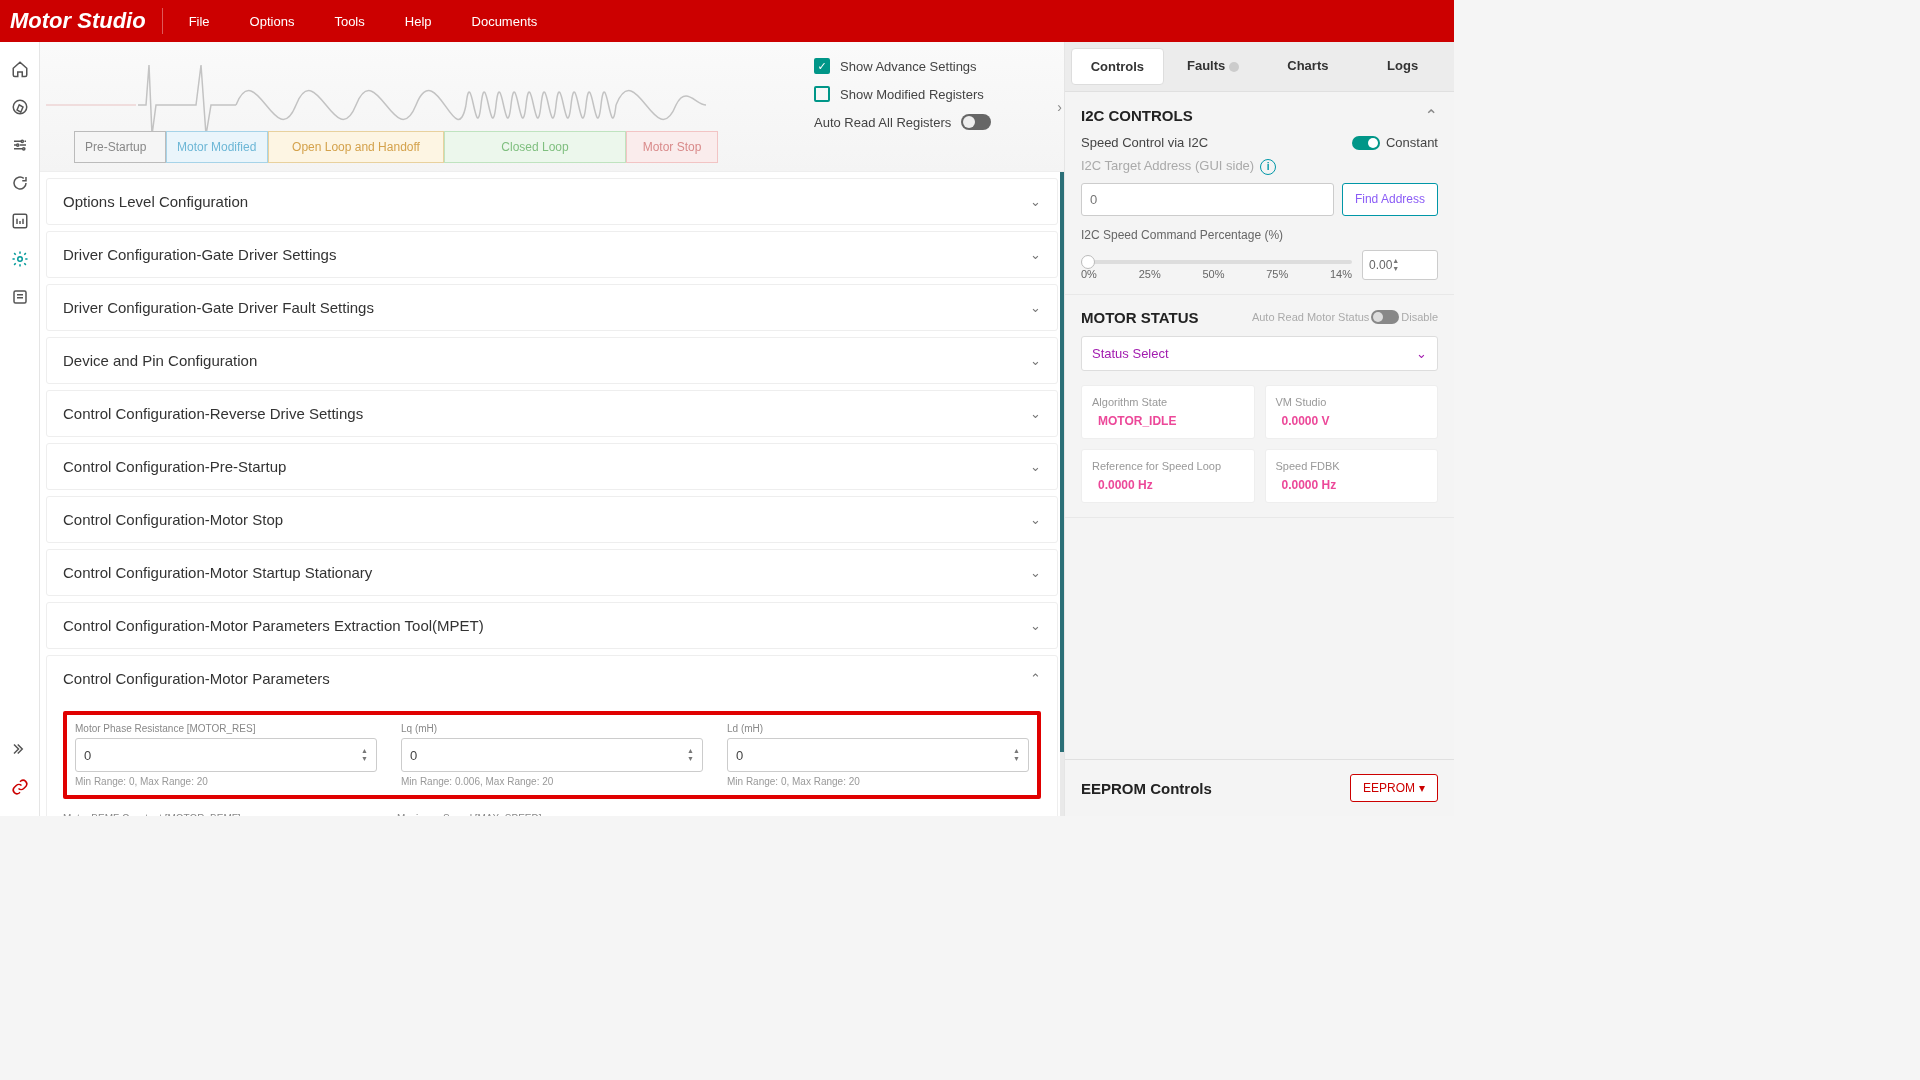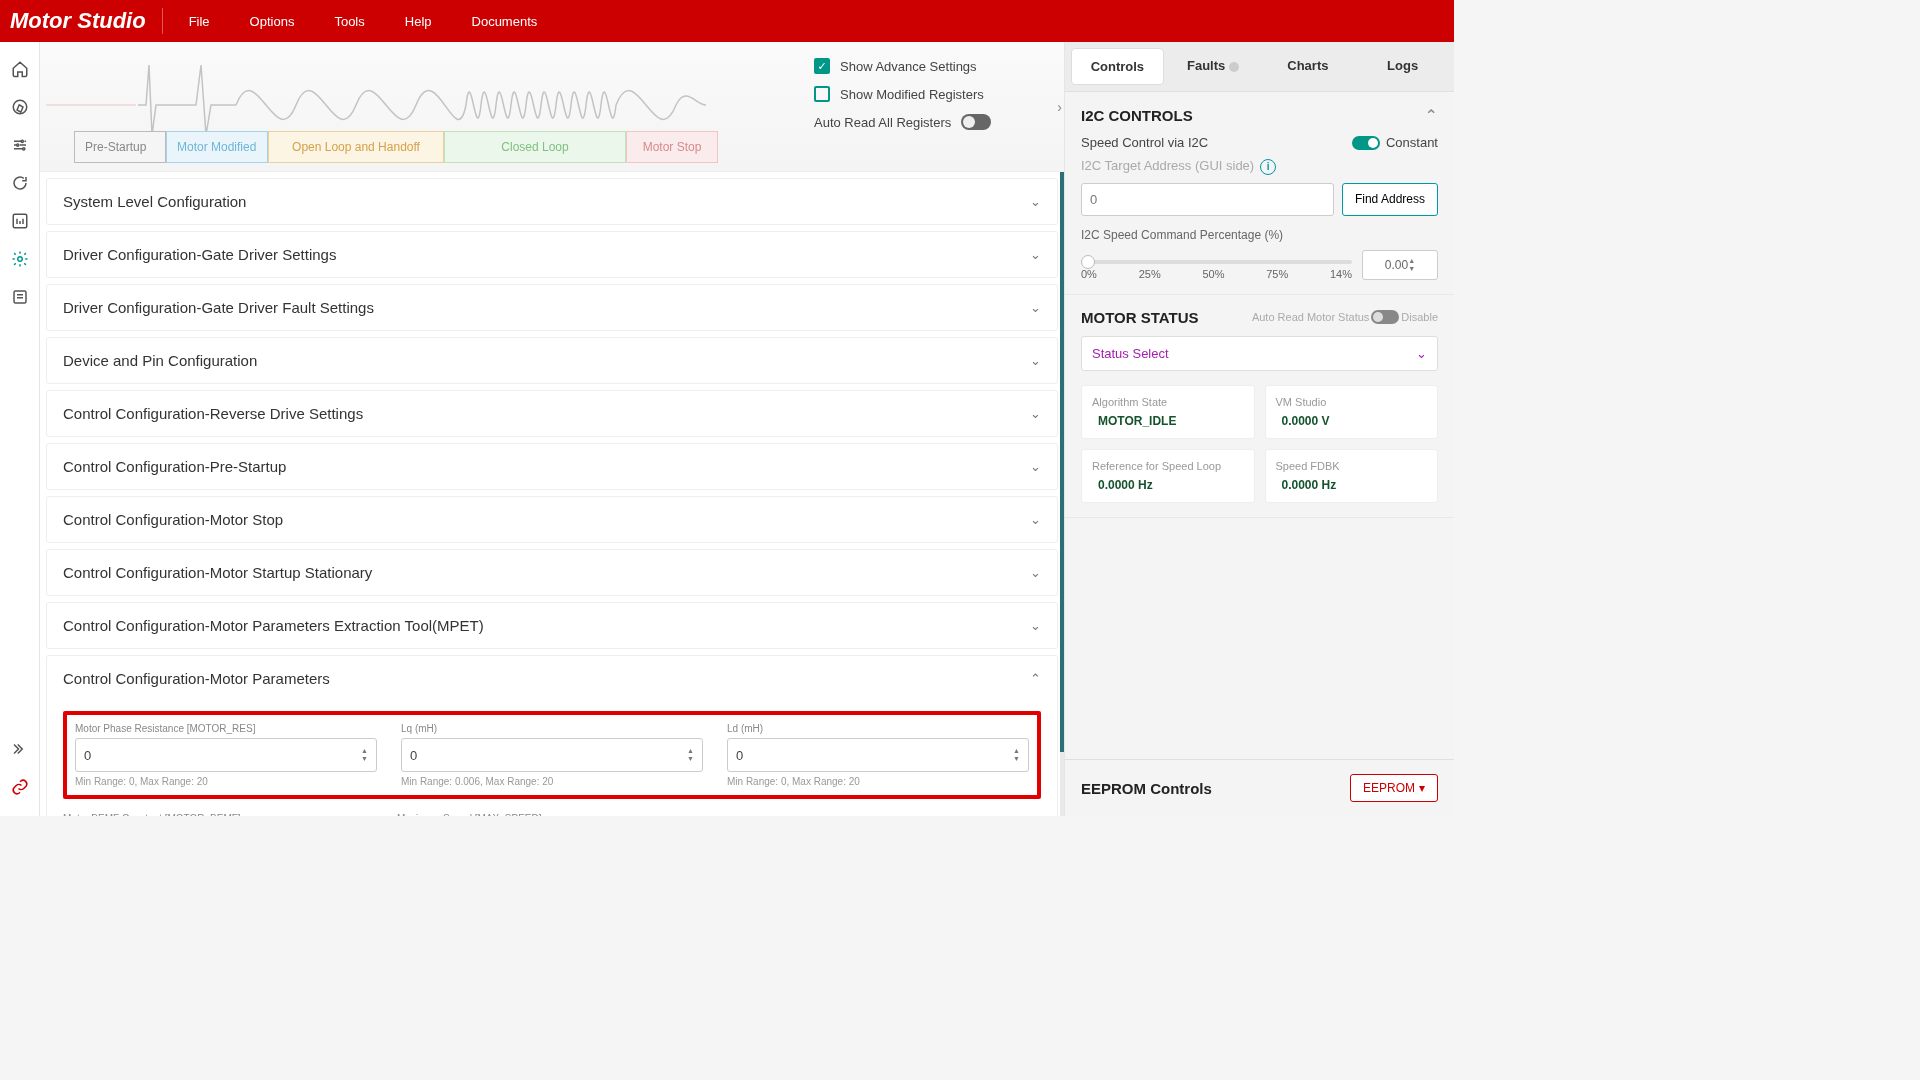--- a/index.html
+++ b/index.html
@@ -57,32 +57,32 @@
 .ctrl-row { display:flex; justify-content:space-between; align-items:center; font-size:13px; color:#444; margin: 8px 0;}
 .toggle-enabled { display:flex; align-items:center; gap:6px;}
 .toggle-pill { width:28px; height:14px; background:#009688; border-radius:7px; position:relative;}
 .toggle-pill::after{content:''; position:absolute; width:10px;height:10px;background:white;border-radius:50%;top:2px;right:2px;}
 .toggle-off-pill { width:28px; height:14px; background:#888; border-radius:7px; position:relative;}
 .toggle-off-pill::after{content:''; position:absolute; width:10px;height:10px;background:#ddd;border-radius:50%;top:2px;left:2px;}
 .label-dim { color:#aaa; font-size:13px;}
 .info-i { display:inline-flex; width:16px;height:16px;border:1.5px solid #0097a7;color:#0097a7;border-radius:50%;align-items:center;justify-content:center;font-size:10px;font-weight:bold;margin-left:6px;}
 .text-input { width:100%; border:1px solid #ccc; border-radius:3px; padding:8px; font-size:13px; color:#aaa; background:#fff;}
 .input-row-split { display:flex; gap:8px; margin-top:6px;}
-.btn-outline { border:1px solid #0097a7; color:#000000; background:#fff; padding:7px 12px; font-size:12px; border-radius:3px; cursor:pointer; white-space:nowrap;}
+.btn-outline { border:1px solid #0097a7; color:#8b5cf6; background:#fff; padding:7px 12px; font-size:12px; border-radius:3px; cursor:pointer; white-space:nowrap;}
 .slider-track { height:4px; background:#ddd; border-radius:2px; position:relative; margin:10px 0 4px 0;}
 .slider-thumb { width:14px; height:14px; background:#fff; border:1px solid #bbb; border-radius:50%; position:absolute; top:-5px; left:0;}
 .slider-ticks { display:flex; justify-content:space-between; font-size:11px; color:#666;}
 .slider-row { display:flex; align-items:center; gap:10px;}
 .slider-container{ flex:1;}
-.spin-input { width:76px; border:1px solid #ccc; border-radius:3px; height:30px; display:flex; align-items:center; padding:0 6px; font-size:12px; color:#666; justify-content:center; background:#fff;}
+.spin-input { width:76px; border:1px solid #ccc; border-radius:3px; height:30px; display:flex; align-items:center; padding:0 6px; font-size:12px; color:#666; justify-content:flex-start; background:#fff;}
 .status-select { width:100%; border:1px solid #ddd; border-radius:3px; padding:9px 10px; font-size:13px; color:#a21caf; display:flex; justify-content:space-between; background:#fff; margin-bottom:14px;}
 .status-grid { display:flex; gap:10px;}
 .status-card { flex:1; border:1px solid #eee; border-radius:3px; padding:10px; background:#fff;}
 .status-card .k { font-size:11px; color:#999; margin-bottom:6px;}
-.status-card .v { font-size:12px; color:#14532d; font-weight:bold;padding-left:6px;}
+.status-card .v { font-size:12px; color:#ec4899; font-weight:bold;padding-left:6px;}
 .eeprom-bar { margin-top:auto; border-top:1px solid #e0e0e0; padding:14px 16px; display:flex; justify-content:space-between; align-items:center;}
 .btn-eeprom { border:1px solid #cc0000; color:#cc0000; background:#fff; padding:6px 12px; font-size:12px; border-radius:3px; display:flex; align-items:center; gap:4px; cursor:pointer;}
 .status-title-row { display:flex; align-items:center; justify-content:space-between;}
 .status-title-row .sub { display:flex; align-items:center; gap:2px; font-size:11px; color:#aaa;justify-content:space-between;}
 </style>
 </head>
 <body>
 
 <div class="top-bar">
   <div class="app-title">Motor Studio</div>
@@ -167,21 +167,21 @@
           <span>Auto Read All Registers</span>
           <div class="toggle-sm"></div>
         </div>
       </div>
       <div class="collapse-chev">›</div>
     </div>
 
     <div class="accordion-list">
       <div class="accordion">
           <div class="acc-header">
-            <span>System Level Configuration</span>
+            <span>Options Level Configuration</span>
             <span class="acc-chev">⌄</span>
           </div>
         </div>
       <div class="accordion">
           <div class="acc-header">
             <span>Driver Configuration-Gate Driver Settings</span>
             <span class="acc-chev">⌄</span>
           </div>
         </div>
       <div class="accordion">

